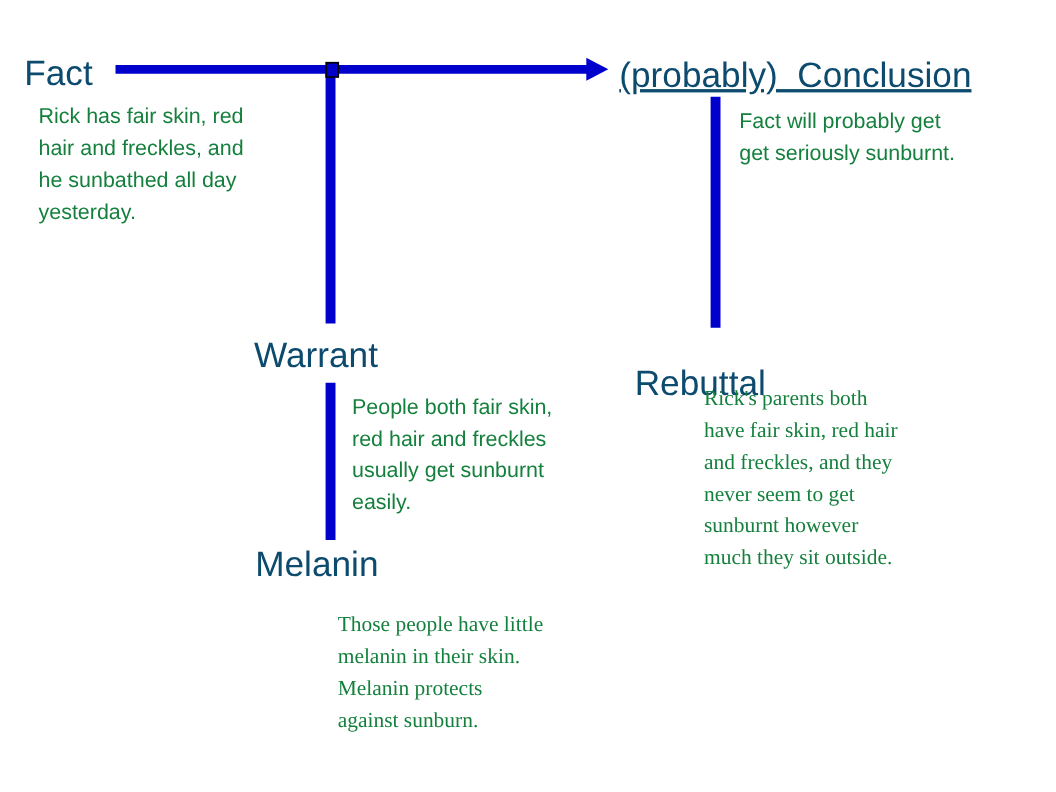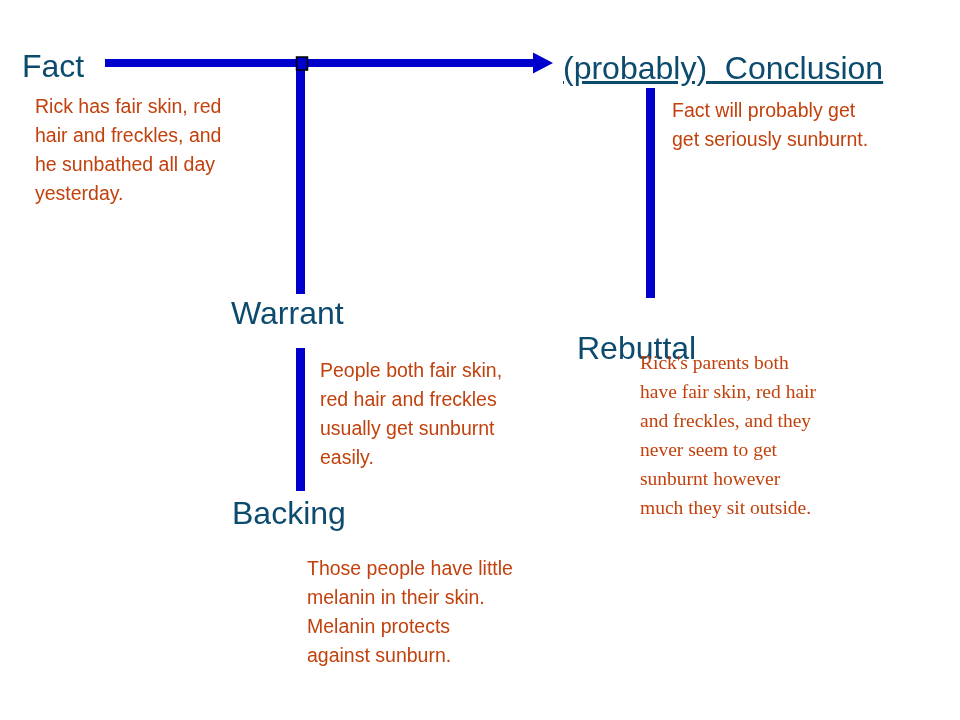--- a/index.html
+++ b/index.html
@@ -28,32 +28,32 @@
     font-size: 32px;
     line-height: 38px;
     white-space: pre;
     color: #0c4a6e;
   }
   .bodytext {
     position: absolute;
     font-size: 19.5px;
     line-height: 29px;
     white-space: pre-line;
-    color: #c2410c;
+    color: #15803d;
   }
   #fact-label        { left: 22px;  top: 47px;  }
   #conclusion-label  { left: 563px; top: 49px; text-decoration: underline;  }
-  #warrant-label     { left: 231px; top: 294px; }
+  #warrant-label     { left: 231px; top: 304px; }
   #backing-label     { left: 232px; top: 494px; }
   #rebuttal-label    { left: 577px; top: 301px; margin-top: 28px; }
 
   #fact-body         { left: 35px;  top: 92px;  width: 265px; }
   #conclusion-body   { left: 672px; top: 96px;  width: 285px; }
   #warrant-body      { left: 320px; top: 356px; width: 275px; }
-  #backing-body      { left: 307px; top: 554px; width: 295px; }
+  #backing-body      { left: 307px; top: 554px; width: 295px; font-family: Liberation Serif, serif; }
   #rebuttal-body     { left: 640px; top: 348px; width: 288px; font-family: Liberation Serif, serif; }
 </style>
 </head>
 <body>
 
 <div class="canvas">
 
   <svg class="connectors" width="960" height="720" viewBox="0 0 960 720">
 
     <line x1="105" y1="63" x2="534" y2="63" stroke-width="8" stroke="#0000CC"></line>
@@ -68,21 +68,21 @@
 
     <rect x="296.5" y="57" width="11" height="13" stroke="#000000" stroke-width="1.5" fill="#0000CC"></rect>
   </svg>
 
   <div id="fact-label" class="heading">Fact</div>
 
   <div id="conclusion-label" class="heading">(probably)  Conclusion</div>
 
   <div id="warrant-label" class="heading">Warrant</div>
 
-  <div id="backing-label" class="heading">Backing</div>
+  <div id="backing-label" class="heading">Melanin</div>
 
   <div id="rebuttal-label" class="heading">Rebuttal</div>
 
   <div id="fact-body" class="bodytext">Rick has fair skin, red
 hair and freckles, and
 he sunbathed all day
 yesterday.</div>
 
   <div id="conclusion-body" class="bodytext">Fact will probably get
 get seriously sunburnt.</div>

